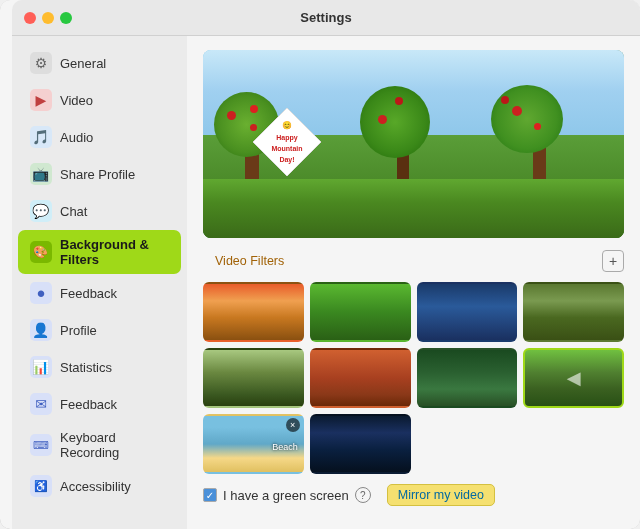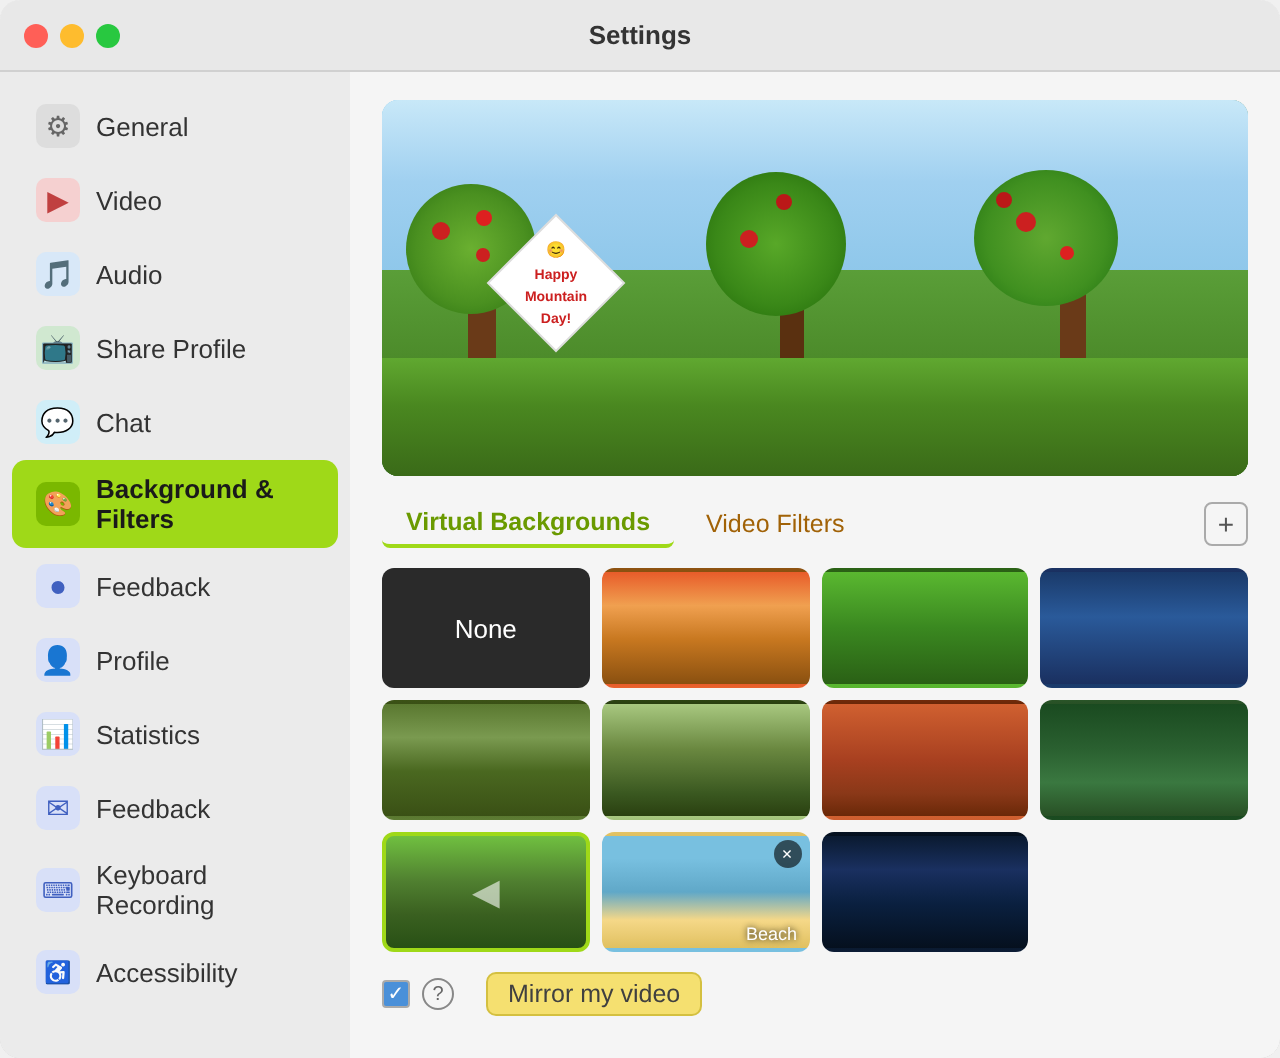--- a/index.html
+++ b/index.html
@@ -13,20 +13,21 @@
     }
     .window {
       width: 640px;
       height: 529px;
       background: #f5f5f5;
       border-radius: 10px;
       display: flex;
       flex-direction: column;
       overflow: hidden;
       box-shadow: 0 4px 20px rgba(0,0,0,0.3);
+      padding-left: 12px;
     }
     .titlebar {
       background: #e8e8e8;
       height: 36px;
       display: flex;
       align-items: center;
       justify-content: center;
       position: relative;
       border-bottom: 1px solid #d0d0d0;
       border-radius: 10px 10px 0 0;
@@ -156,21 +157,21 @@
       background: #2a2a2a;
       display: flex;
       align-items: center;
       justify-content: center;
       color: #fff;
       font-size: 13px;
       font-weight: 500;
     }
     .thumb-label {
       position: absolute;
-      bottom: 2px;
+      bottom: 20px;
       right: 4px;
       font-size: 9px;
       color: white;
       text-shadow: 0 0 3px rgba(0,0,0,0.9);
       text-align: right;
     }
     .delete-btn {
       position: absolute;
       top: 2px;
       right: 2px;
@@ -225,21 +226,21 @@
       font-size: 10px;
       flex-shrink: 0;
     }
     .mirror-btn {
       background: #f5e070;
       border: 1.5px solid #d4c040;
       border-radius: 5px;
       padding: 3px 10px;
       font-size: 12.5px;
       cursor: pointer;
-      color: #404040;
+      color: #0369a1;
     }
     .help-icon {
       width: 16px;
       height: 16px;
       border-radius: 50%;
       border: 1px solid #888;
       display: flex;
       align-items: center;
       justify-content: center;
       font-size: 10px;
@@ -374,31 +375,27 @@
               <text x="36" y="22" text-anchor="middle" font-size="8" font-weight="bold" fill="#cc2020">😊</text>
               <text x="36" y="34" text-anchor="middle" font-size="7" font-weight="bold" fill="#cc2020">Happy</text>
               <text x="36" y="45" text-anchor="middle" font-size="7" font-weight="bold" fill="#cc2020">Mountain</text>
               <text x="36" y="56" text-anchor="middle" font-size="7" font-weight="bold" fill="#cc2020">Day!</text>
             </svg>
           </div>
         </div>
       </div>
 
       <div class="tabs">
-        <div class="tab active">Virtual Backgrounds</div>
         <div class="tab inactive">Video Filters</div>
         <div class="tab-add">+</div>
       </div>
 
       <div class="bg-grid-wrap">
         <div class="bg-grid">
 
-          <div class="bg-thumb none-thumb">
-            <span>None</span>
-          </div>
 
           <div class="bg-thumb t1"></div>
 
           <div class="bg-thumb t2"></div>
 
           <div class="bg-thumb t3"></div>
 
           <div class="bg-thumb t4"></div>
           <div class="bg-thumb t5"></div>
           <div class="bg-thumb t6"></div>
@@ -413,20 +410,21 @@
             <span class="thumb-label">Beach</span>
           </div>
 
           <div class="bg-thumb t10"></div>
         </div>
       </div>
 
       <div class="bottom-bar">
         <div class="checkbox-row">
           <div class="checkbox">✓</div>
+          <span>I have a green screen</span>
           <div class="help-icon">?</div>
         </div>
         <div class="mirror-btn">
           <span>Mirror my video</span>
         </div>
       </div>
     </div>
   </div>
 </div>
 

